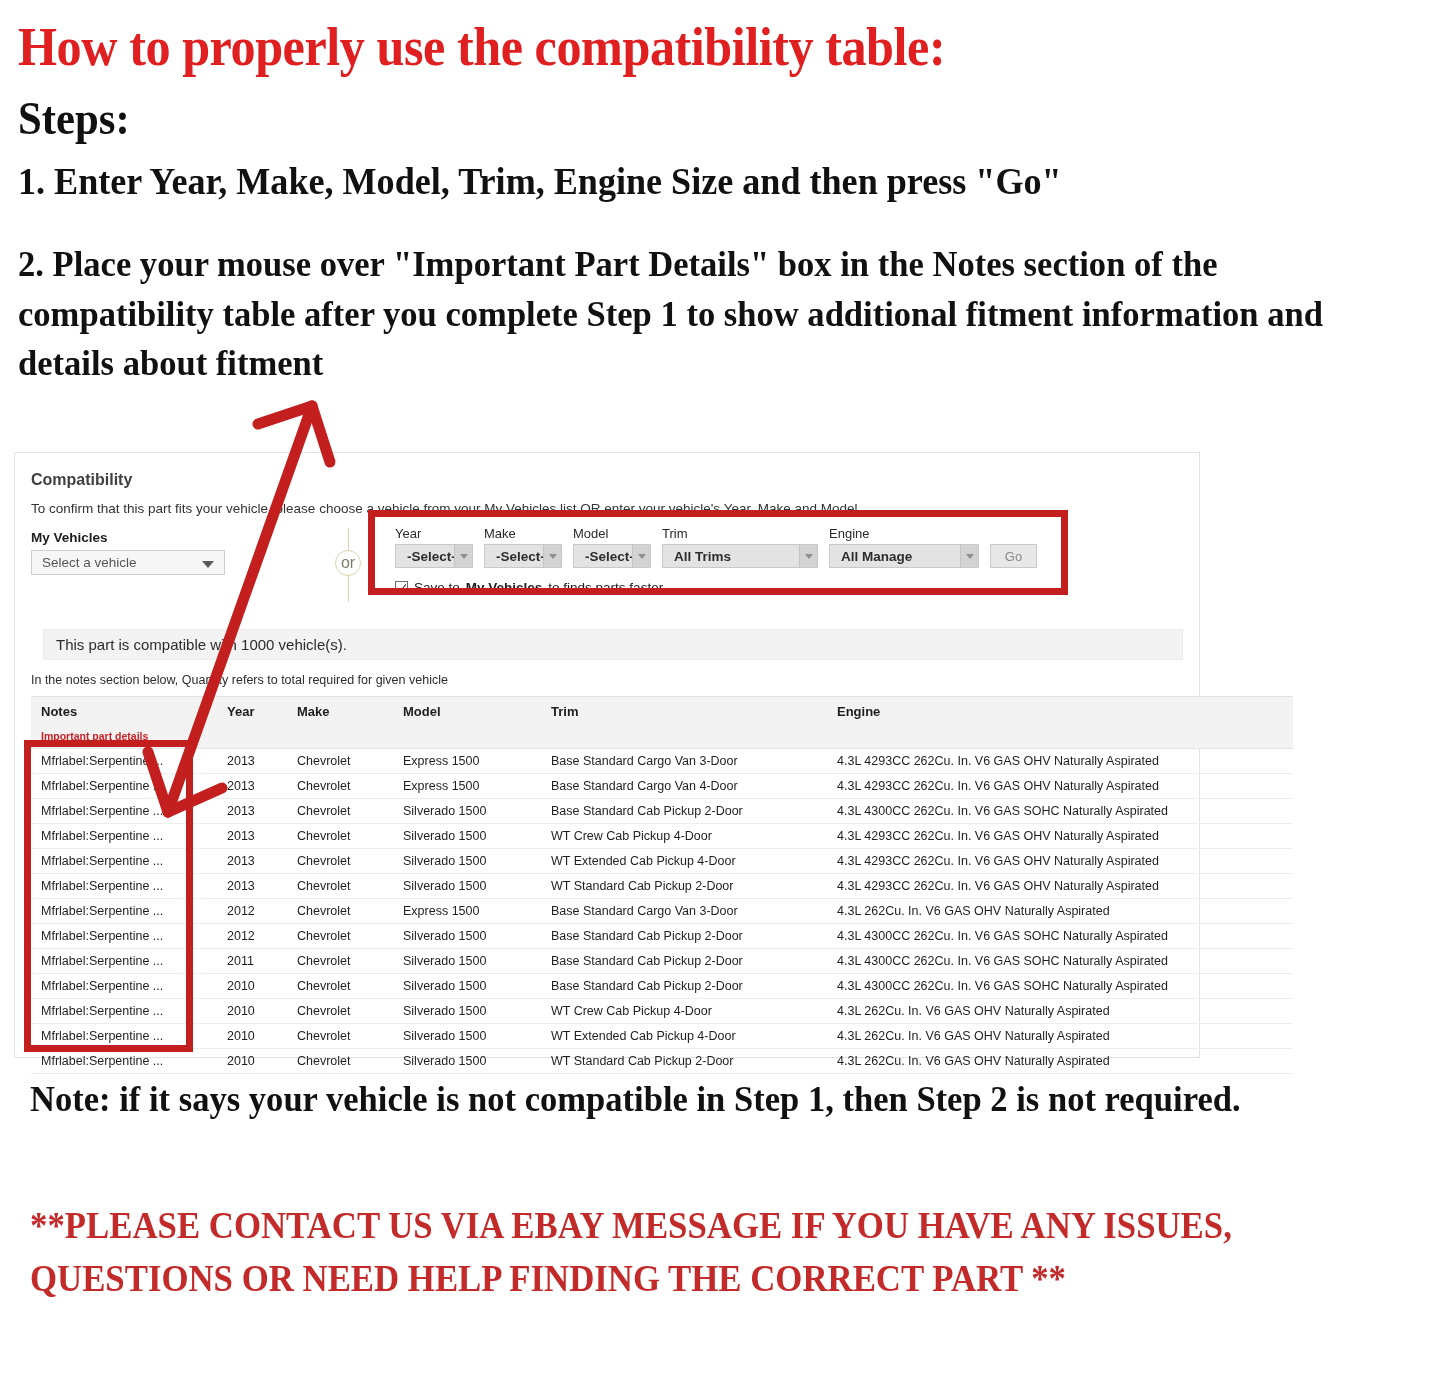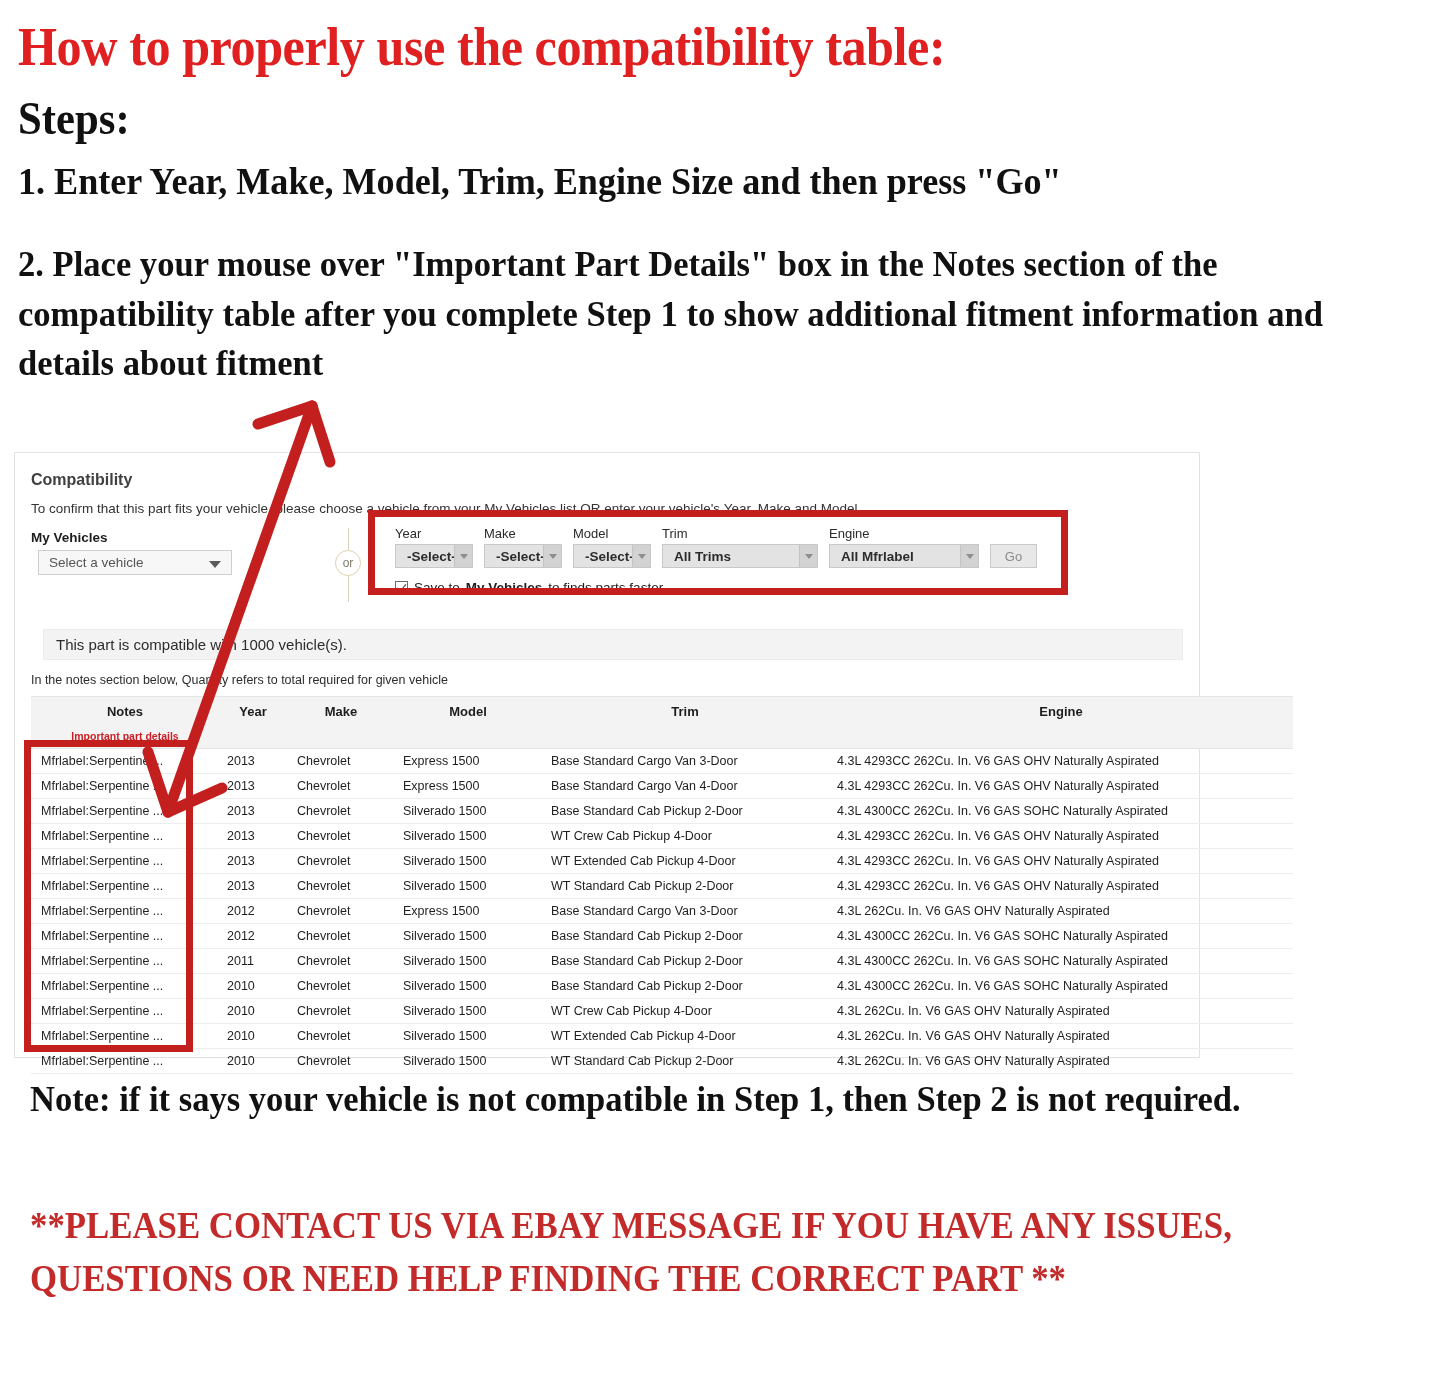--- a/index.html
+++ b/index.html
@@ -103,21 +103,20 @@
   .mv-select {
     margin-top: 5px;
     width: 194px;
     height: 25px;
     background: #f7f7f7;
     border: 1px solid #cfcfcf;
     box-sizing: border-box;
     display: flex;
     align-items: center;
     position: relative;
-    margin-left: 7px;
   }
   .mv-select span {
     font-size: 13.5px;
     color: #555555;
     padding-left: 10px;
   }
   .caret-down {
     position: absolute;
     right: 10px;
     top: 50%;
@@ -156,21 +155,21 @@
     top: 22px;
     width: 26px;
     height: 26px;
     border-radius: 50%;
     background: #ffffff;
     border: 1px solid #ddd3ae;
     box-sizing: border-box;
     display: flex;
     align-items: center;
     justify-content: center;
-    font-size: 12px;
+    font-size: 16px;
     color: #7d7a6a;
   }
 
   
   .finder {
     position: absolute;
     left: 364px;
     top: -4px;
     display: flex;
     align-items: flex-end;
@@ -290,21 +289,21 @@
 
   
   table.compat-table {
     margin-top: 9px;
     border-collapse: collapse;
     width: 1154px;
     table-layout: fixed;
   }
   table.compat-table th {
     background: #f3f3f3;
-    text-align: center;
+    text-align: left;
     font-size: 13px;
     font-weight: bold;
     color: #1d1d1d;
     padding: 7px 8px 6px 10px;
     border-top: 1px solid #e4e4e4;
     border-bottom: 1px solid #e4e4e4;
     vertical-align: top;
   }
   table.compat-table th .sub {
     display: block;
@@ -442,21 +441,21 @@
           <span class="val">All Trims</span>
           <span class="arrowbox">
               <i></i>
             </span>
         </div>
       </div>
 
       <div class="field">
         <div class="field-label">Engine</div>
         <div class="dd dd-engine">
-          <span class="val">All Mfrlabel</span>
+          <span class="val">All Manage</span>
           <span class="arrowbox">
               <i></i>
             </span>
         </div>
       </div>
 
       <div class="go-btn">Go</div>
     </div>
 
     <div class="save-row">

